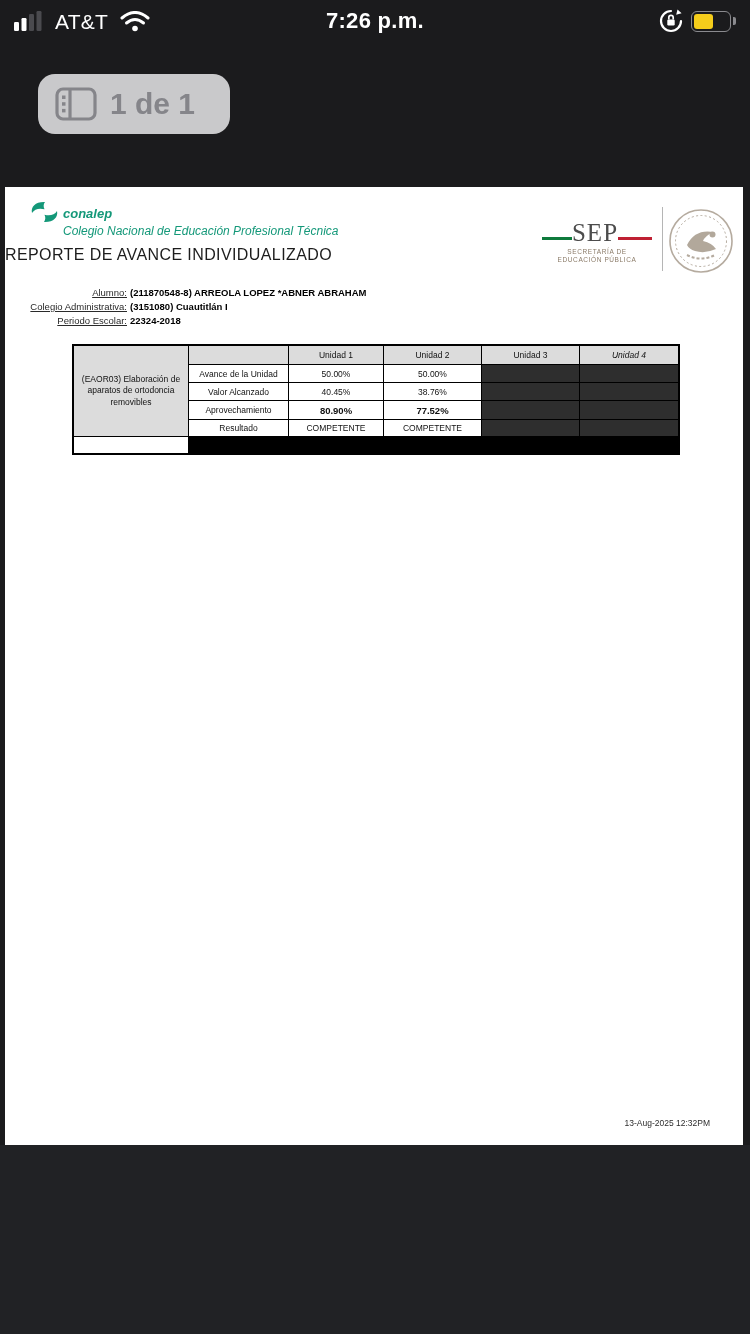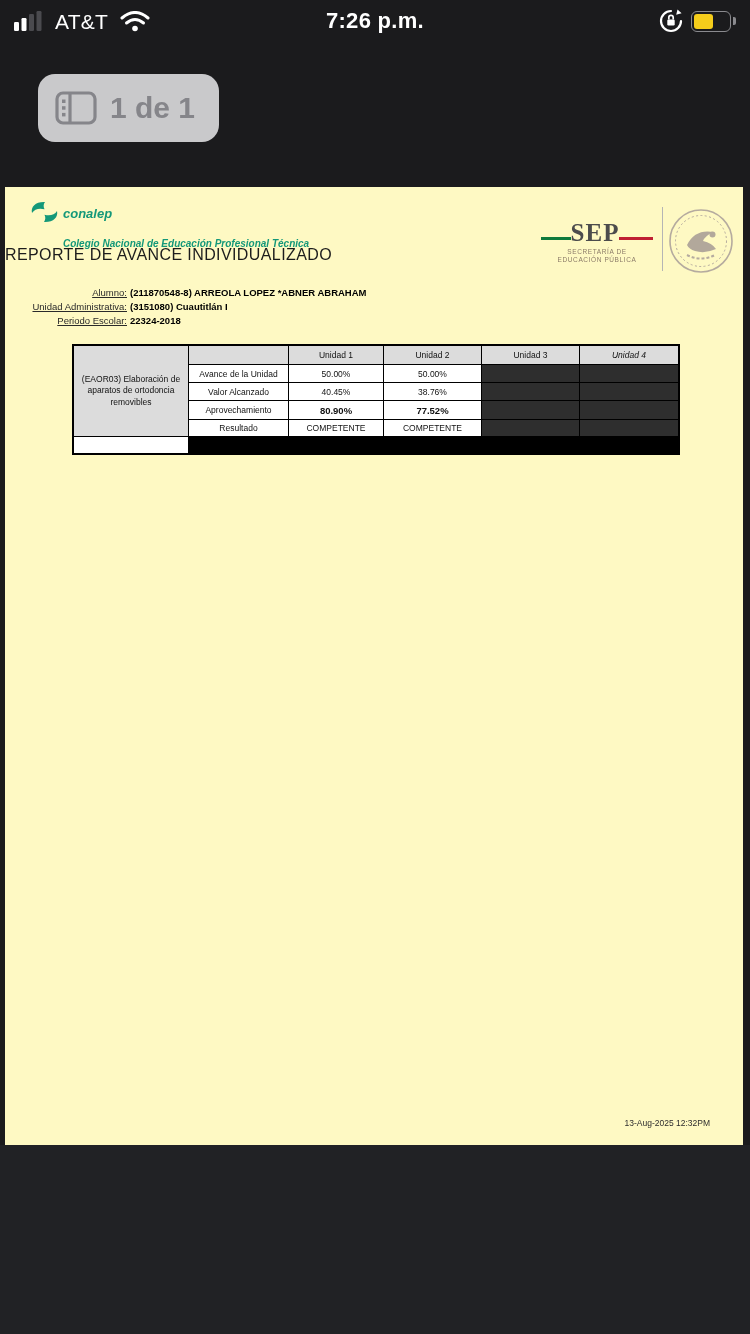--- a/index.html
+++ b/index.html
@@ -13,35 +13,35 @@
   .status-bar{position:absolute;top:0;left:0;width:750px;height:50px;color:#fff;}
   .sig{position:absolute;left:14px;top:10px;}
   .carrier{position:absolute;left:55px;top:10px;font-size:21px;font-weight:500;letter-spacing:.2px;}
   .wifi{position:absolute;left:120px;top:11px;}
   .clock{position:absolute;left:250px;width:250px;top:8px;text-align:center;font-size:22px;font-weight:700;letter-spacing:.3px;}
   .rotlock{position:absolute;left:658px;top:8px;}
   .battery{position:absolute;left:691px;top:11px;width:40px;height:21px;border:1.5px solid #8a8a8e;border-radius:6px;box-sizing:border-box;}
   .battery-fill{position:absolute;left:2px;top:2px;bottom:2px;width:19px;border-radius:3px;background:#f5cd1b;}
   .battery-cap{position:absolute;left:733px;top:17px;width:2.5px;height:8px;background:#8a8a8e;border-radius:0 2px 2px 0;}
   
-  .pill{position:absolute;left:38px;top:74px;height:68px;background:#c9c9cb;border-radius:17px;
-        display:flex;align-items:center;gap:13px;padding:0 24px 0 17px;}
+  .pill{position:absolute;left:38px;top:74px;height:60px;background:#c9c9cb;border-radius:17px;
+        display:flex;align-items:center;gap:13px;padding:0 35px 0 17px;}
   .pill-label{font-size:30px;font-weight:600;color:#85858a;}
   
-  .pdf-page{position:absolute;left:5px;top:187px;width:738px;height:958px;background:#fef9c3;color:#111;}
+  .pdf-page{position:absolute;left:5px;top:187px;width:738px;height:958px;background:#ffffff;color:#111;}
   .below-page{position:absolute;left:0;top:1145px;width:750px;height:189px;background:#212225;}
   
   .logo{position:absolute;left:25px;top:14px;display:flex;gap:4px;}
   .logo-texts{padding-top:7px;}
   .logo-name{color:#149879;font-weight:700;font-style:italic;font-size:13px;line-height:12px;}
-  .logo-sub{color:#149879;font-weight:700;font-style:italic;font-size:10px;margin-top:18px;white-space:nowrap;}
+  .logo-sub{color:#149879;font-weight:400;font-style:italic;font-size:12px;margin-top:4px;white-space:nowrap;}
   .doc-title{position:absolute;left:0;right:0;top:59px;text-align:left;font-size:16px;letter-spacing:.4px;color:#1c1c1c;}
   
   .sep-block{position:absolute;left:533px;top:34px;width:118px;text-align:center;}
-  .sep-row{display:flex;align-items:flex-end;justify-content:center;font-weight:bold;}
+  .sep-row{display:flex;align-items:flex-end;justify-content:center;}
   .sep-acronym{font-family:"Liberation Serif","DejaVu Serif",serif;font-size:25px;line-height:23px;color:#4c4c4c;letter-spacing:1px;}
   .flag-line{height:3px;margin-bottom:4px;}
   .flag-green{width:30px;background:#0e7a3c;}
   .flag-red{width:34px;background:#bf2033;}
   .sep-sub{font-size:6.5px;line-height:8px;letter-spacing:.6px;color:#8b7b68;margin-top:4px;}
   .sep-divider{position:absolute;left:657px;top:20px;width:1px;height:64px;background:#b5b5b5;}
   .seal{position:absolute;left:662px;top:20px;}
   
   .student{position:absolute;left:0;top:99px;font-size:9.5px;}
   .srow{display:flex;line-height:14px;}
@@ -147,21 +147,21 @@
       <path d="M20 48 Q34 55 48 48" fill="none" stroke="#b5ab9f" stroke-width="2" stroke-dasharray="3 2"></path>
     </svg>
   </span>
 
   <div class="student">
     <div class="srow">
       <span class="slabel">Alumno:</span>
       <span class="svalue">(211870548-8) ARREOLA LOPEZ *ABNER ABRAHAM</span>
     </div>
     <div class="srow">
-      <span class="slabel">Unidad Administrativa:</span>
+      <span class="slabel">Colegio Administrativa:</span>
       <span class="svalue">(3151080) Cuautitlán I</span>
     </div>
     <div class="srow">
       <span class="slabel">Periodo Escolar:</span>
       <span class="svalue">22324-2018</span>
     </div>
   </div>
 
   <div class="rtable">
     <div class="cell module-cell">(EAOR03) Elaboración de aparatos de ortodoncia removibles</div>

